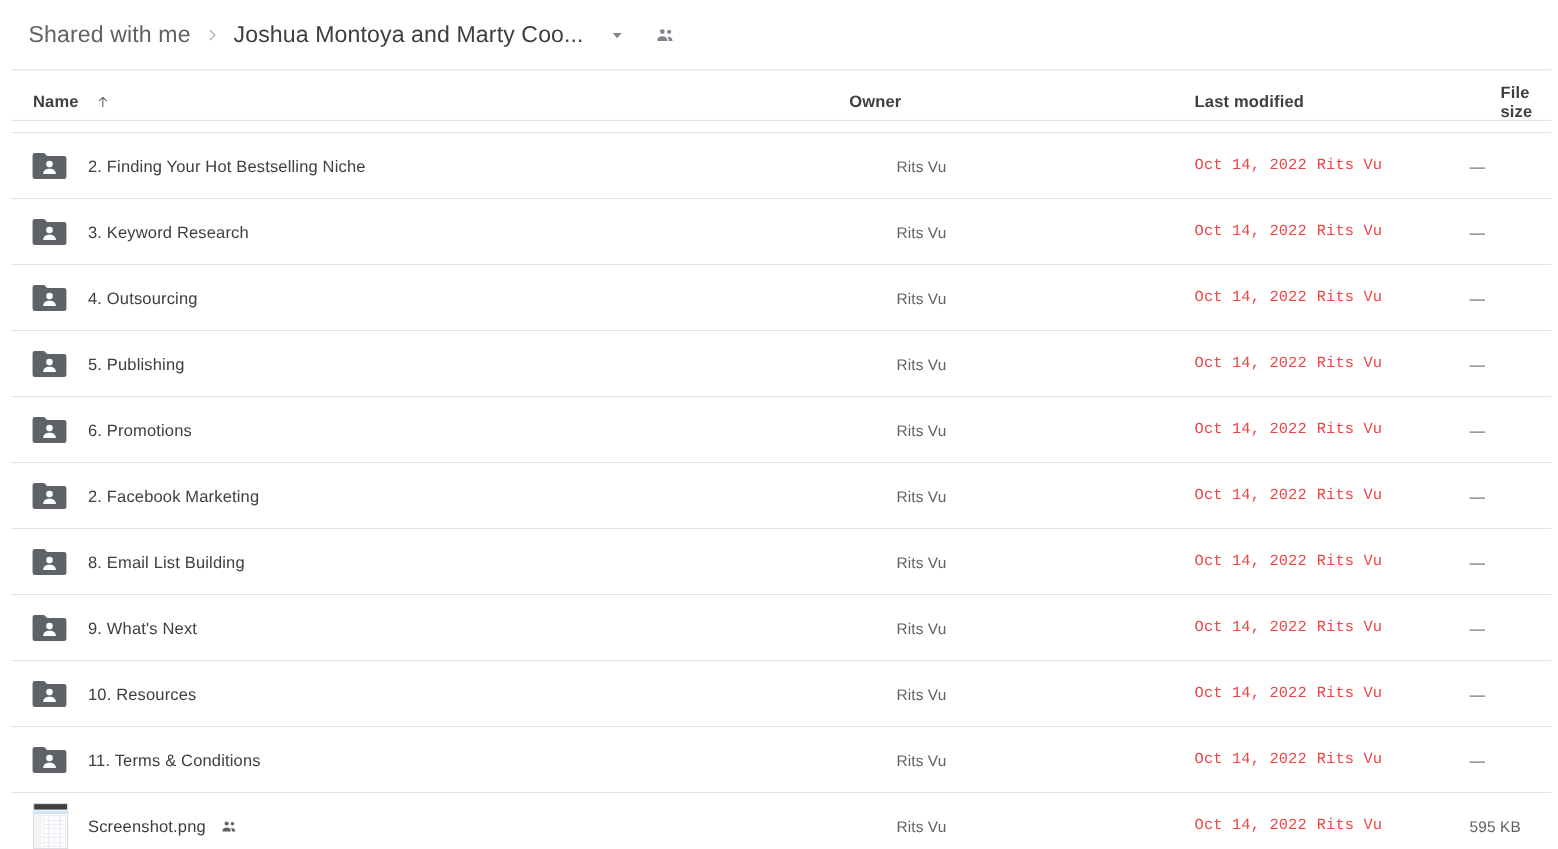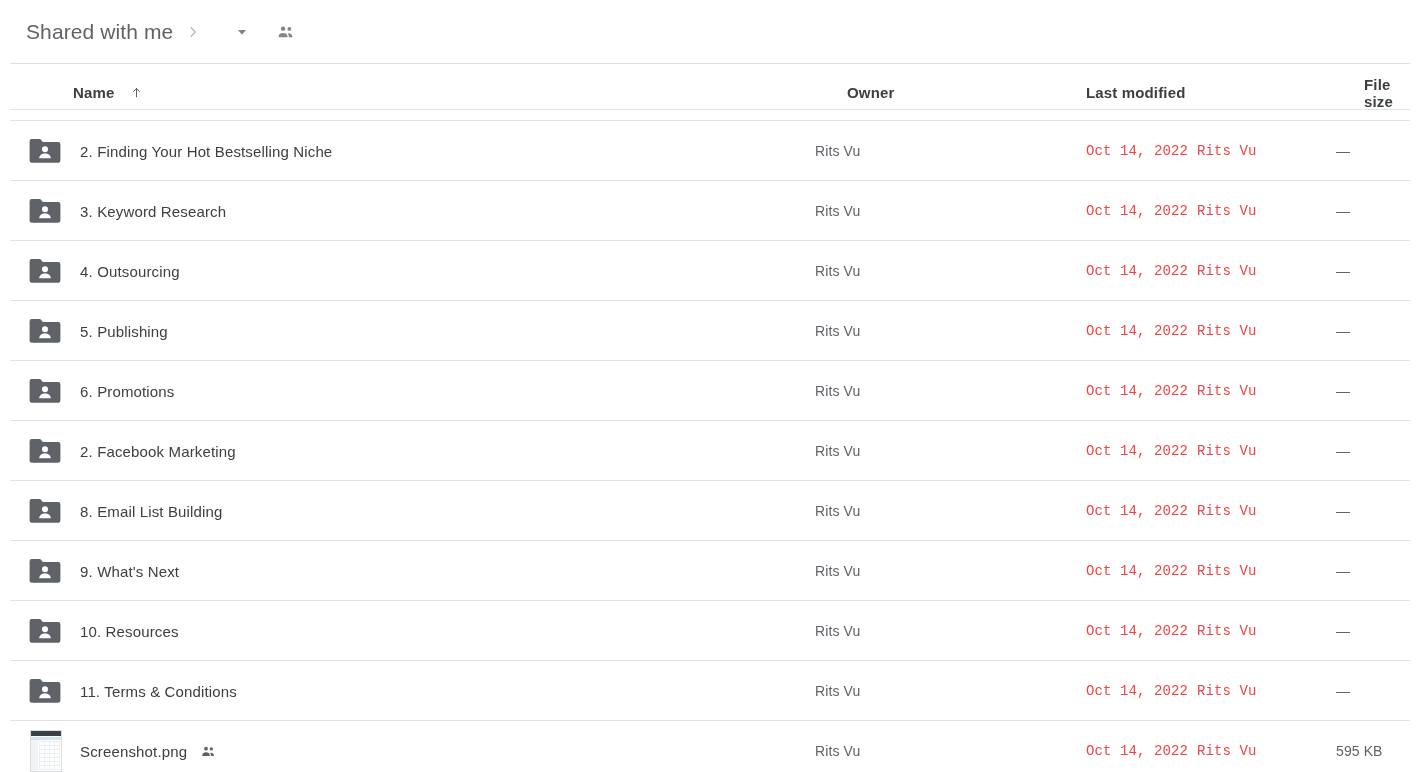--- a/index.html
+++ b/index.html
@@ -85,22 +85,22 @@
   }
   .col-header .divider-b {
     position: absolute;
     left: 10px;
     right: 6px;
     bottom: 0px;
     height: 1px;
     background: #e3e3e3;
   }
 
-  .c-name     { position: absolute; left: 30px; display: flex; align-items: center; cursor: pointer; margin-left: 43px; }
-  .c-owner    { position: absolute; left: 847px; }
+  .c-name     { position: absolute; left: 30px; display: flex; align-items: center; cursor: pointer; }
+  .c-owner    { position: absolute; left: 772px; }
   .c-modified { position: absolute; left: 1086px; }
   .c-size     { position: absolute; left: 1364px; }
 
   .sort-arrow {
     margin-left: 15px;
     display: flex;
     align-items: center;
   }
 
   
@@ -189,20 +189,21 @@
 
 <div class="breadcrumb-bar">
   <span class="bc-root">Shared with me</span>
 
   <span class="bc-sep">
     <svg width="14" height="14" viewBox="0 0 24 24">
         <path d="M9 5 l7 7 -7 7" fill="none" stroke="#9aa0a6" stroke-width="1.8" stroke-linecap="round" stroke-linejoin="round"></path>
       </svg>
   </span>
 
+  <span class="bc-current">Joshua Montoya and Marty Coo...</span>
 
   <span class="bc-caret">
     <svg width="16" height="16" viewBox="0 0 24 24">
         <path d="M6 9 l6 7 6 -7z" fill="#80868b"></path>
       </svg>
   </span>
 
   <span class="bc-people">
     <svg width="20" height="20" viewBox="0 0 24 24" fill="#80868b">
       <circle cx="8.5" cy="8" r="2.6"></circle>

